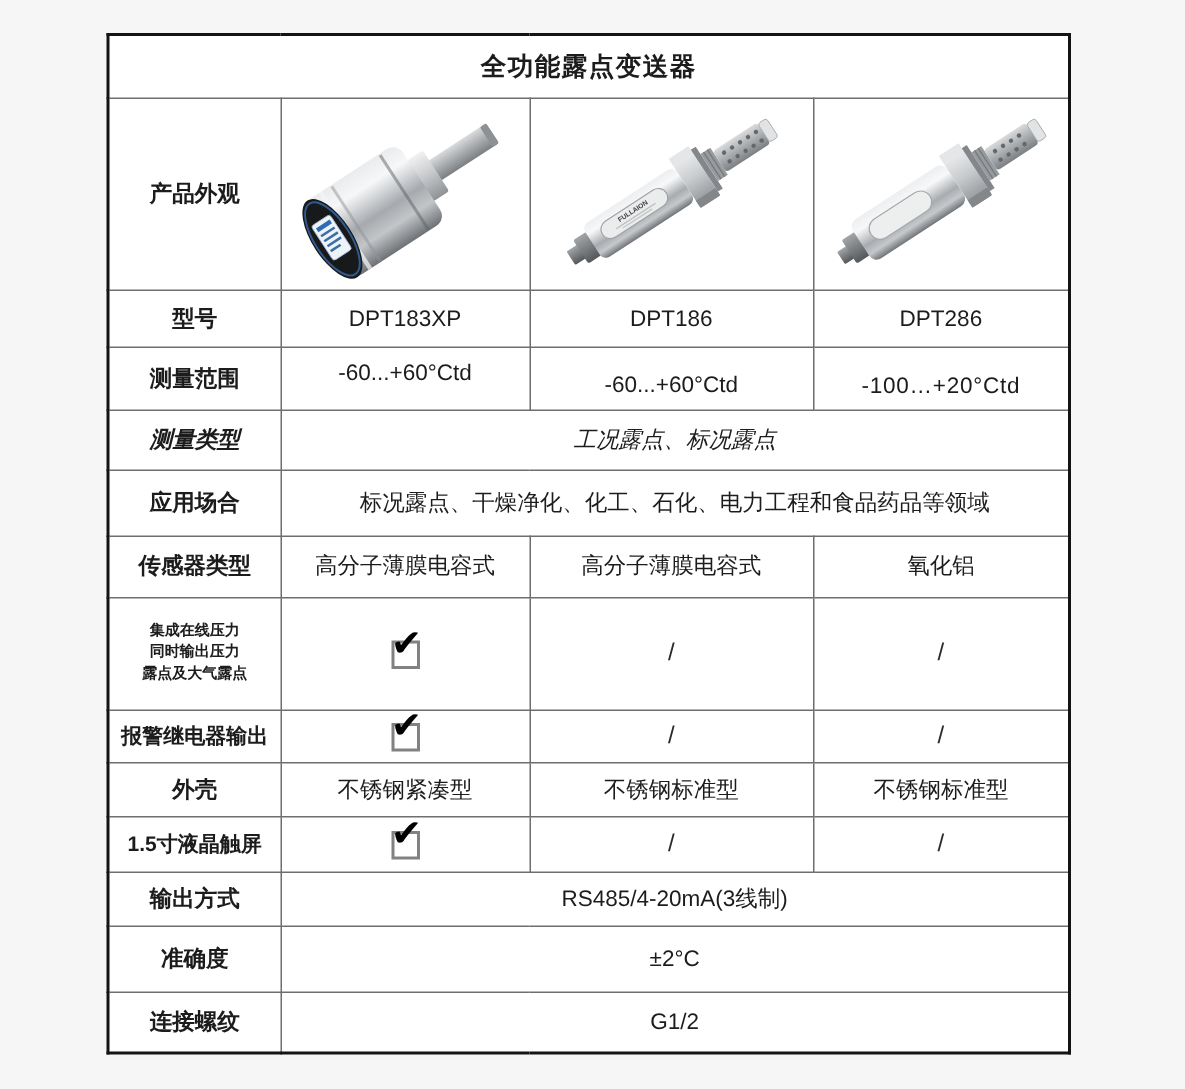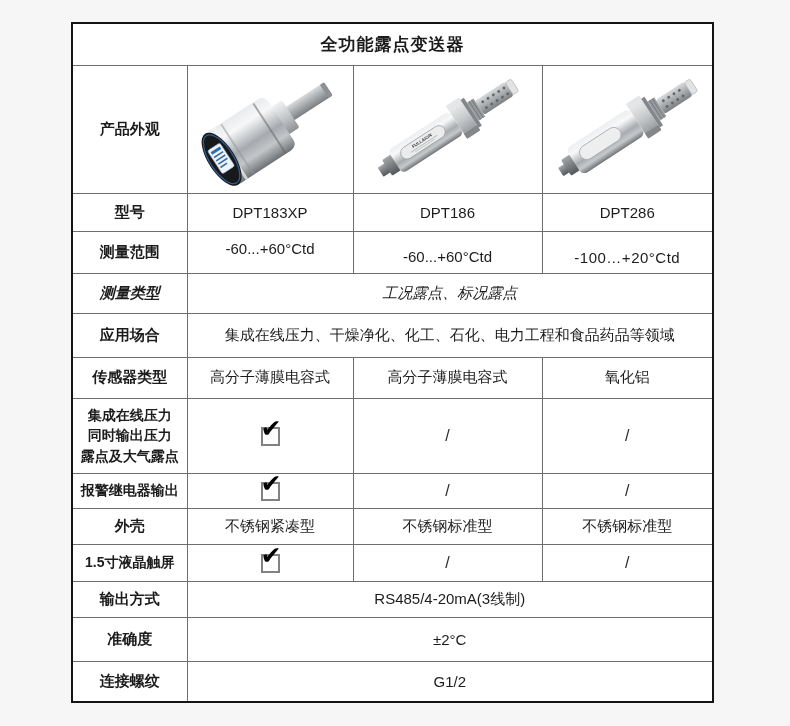--- a/index.html
+++ b/index.html
@@ -61,21 +61,21 @@
   }
   .label-cell {
     font-weight: bold;
     font-size: 15px;
   }
   .label-cell.small {
     font-size: 14px;
     letter-spacing: 0;
   }
   .pressure-label div {
-    font-size: 14px;
+    font-size: 10px;
     font-weight: bold;
     line-height: 1.45;
     white-space: nowrap;
   }
   .value { font-size: 15px; }
   .slash { font-size: 16px; color: #2a2a2a; }
 
   .shift-up   { display: inline-block; transform: translateY(-4px); }
   .shift-dn1  { display: inline-block; transform: translateY(4px); }
   .shift-dn2  { display: inline-block; transform: translateY(5px); letter-spacing: 0.5px; }
@@ -290,21 +290,21 @@
       <td class="value"><span class="shift-dn2">-100…+20°Ctd</span></td>
     </tr>
 
     <tr class="r-mtype">
       <td class="label-cell">测量类型</td>
       <td colspan="3" class="value">工况露点、标况露点</td>
     </tr>
 
     <tr class="r-app">
       <td class="label-cell">应用场合</td>
-      <td colspan="3" class="value">集成在线压力、干燥净化、化工、石化、电力工程和食品药品等领域</td>
+      <td colspan="3" class="value">标况露点、干燥净化、化工、石化、电力工程和食品药品等领域</td>
     </tr>
 
     <tr class="r-sensor">
       <td class="label-cell">传感器类型</td>
       <td class="value">高分子薄膜电容式</td>
       <td class="value">高分子薄膜电容式</td>
       <td class="value">氧化铝</td>
     </tr>
 
     <tr class="r-pressure">

